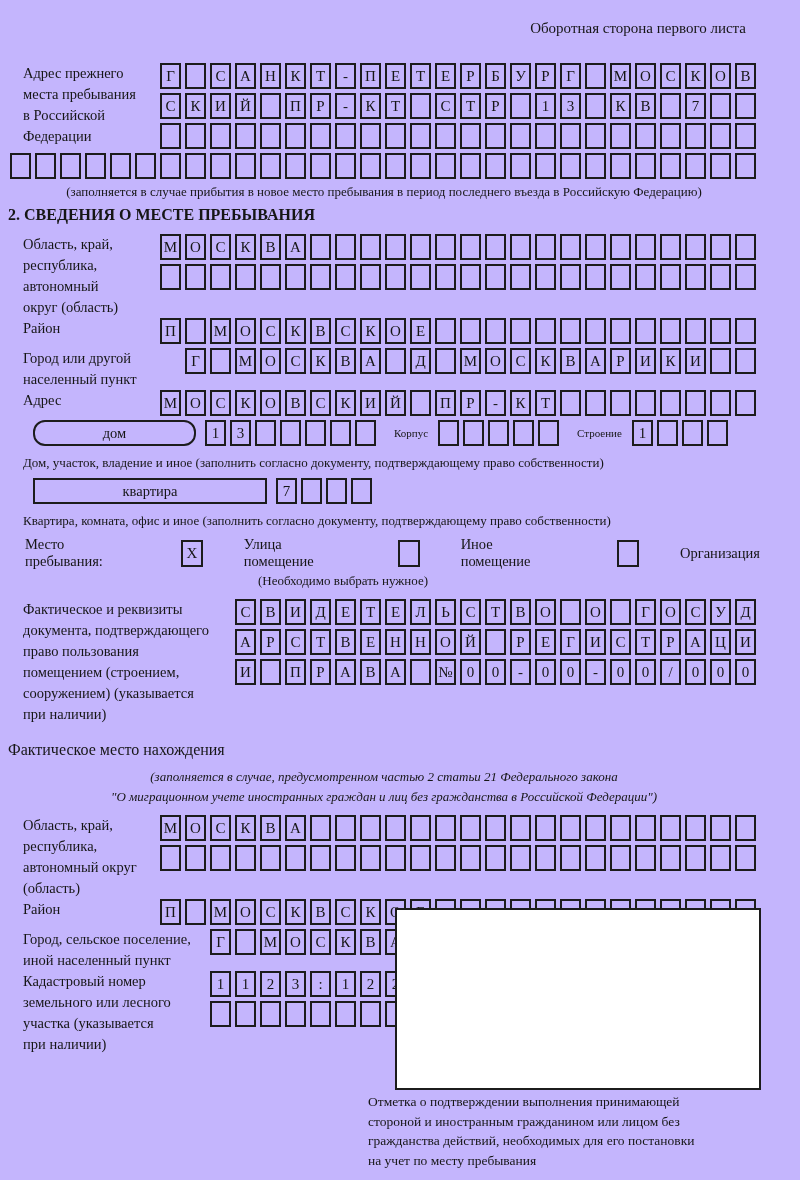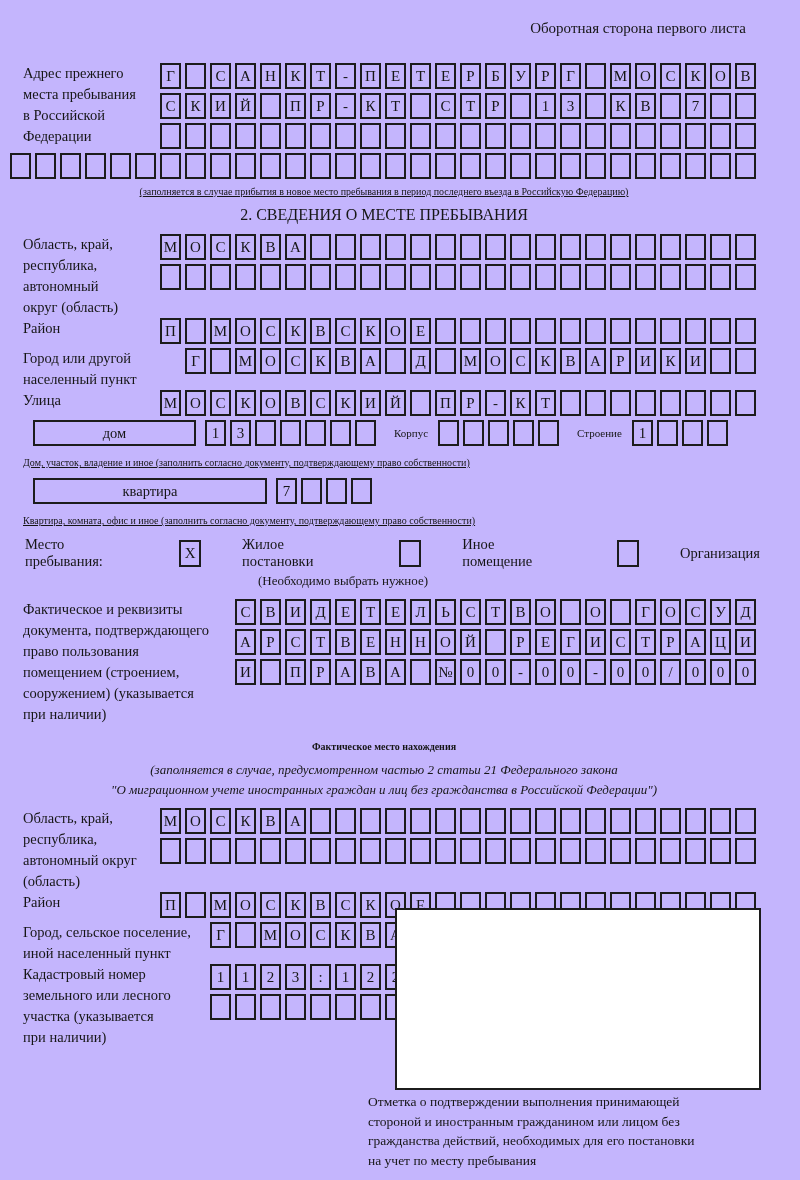--- a/index.html
+++ b/index.html
@@ -28,42 +28,42 @@
   .cellrow{display:flex;margin-bottom:4px;}
   .cellrow.fullwidth{justify-content:flex-end;}
   .cell{
     box-sizing:border-box;
     flex:0 0 21px;width:21px;height:26px;
     border:2px solid #1c1c1c;
     margin-right:4px;
     display:flex;align-items:center;justify-content:center;
     font-size:15px;line-height:1;
   }
-  .caption{font-size:10px;line-height:17px;text-decoration:underline;}
+  .caption{font-size:13px;line-height:17px;}
   .caption.center{text-align:center;margin:2px 0 4px 0;}
   .caption.left{margin:1px 0 7px 15px;}
   h2{
-    font-size:16px;font-weight:normal;text-align:center;
+    font-size:16px;font-weight:bold;
     margin:6px 0 10px 0;
   }
   .fact-title{
-    font-size:10px;font-weight:bold;text-align:center;
+    font-size:16px;font-weight:normal;
     margin:16px 0 8px 0;
   }
   .fact-note{
     text-align:center;font-size:13px;line-height:20px;
     white-space:pre-line;margin-bottom:8px;font-style:italic;
   }
   .dom-row,.kv-row{display:flex;align-items:flex-start;margin:0 0 4px 25px;}
   .widebox{
     box-sizing:border-box;height:26px;border:2px solid #1c1c1c;
     display:flex;align-items:center;justify-content:center;
     font-size:14.5px;
   }
-  .widebox.dom{width:163px;margin-right:9px;}
+  .widebox.dom{width:163px;margin-right:9px;border-radius:12px;}
   .widebox.kvartira{width:234px;margin-right:9px;}
   .inline-label{font-size:11px;line-height:26px;margin:0 10px 0 14px;}
   .stay-row{
     display:flex;align-items:center;
     margin:7px 0 3px 17px;font-size:14.5px;gap:28px;
   }
   .checkbox{
     box-sizing:border-box;width:23px;height:27px;
     border:2px solid #1c1c1c;
     display:inline-flex;align-items:center;justify-content:center;
@@ -335,21 +335,21 @@
           <span class="cell">И</span>
           <span class="cell">К</span>
           <span class="cell">И</span>
           <span class="cell"></span>
           <span class="cell"></span>
         </div>
     </div>
   </div>
 
   <div class="lblock">
-    <div class="label">Улица</div>
+    <div class="label">Адрес</div>
     <div class="rows">
       <div class="cellrow">
           <span class="cell">М</span>
           <span class="cell">О</span>
           <span class="cell">С</span>
           <span class="cell">К</span>
           <span class="cell">О</span>
           <span class="cell">В</span>
           <span class="cell">С</span>
           <span class="cell">К</span>
@@ -409,21 +409,21 @@
         <span class="cell"></span>
         <span class="cell"></span>
         <span class="cell"></span>
       </div>
   </div>
   <div class="caption left">Квартира, комната, офис и иное (заполнить согласно документу, подтверждающему право собственности)</div>
 
   <div class="stay-row">
     <span>Место пребывания:</span>
     <span class="checkbox">X</span>
-    <span>Жилое постановки</span>
+    <span>Улица помещение</span>
     <span class="checkbox cb2"></span>
     <span>Иное помещение</span>
     <span class="checkbox cb3"></span>
     <span>Организация</span>
   </div>
   <div class="stay-note">(Необходимо выбрать нужное)</div>
 
   <div class="lblock doc-block">
     <div class="label">Фактическое и реквизиты
 документа, подтверждающего

